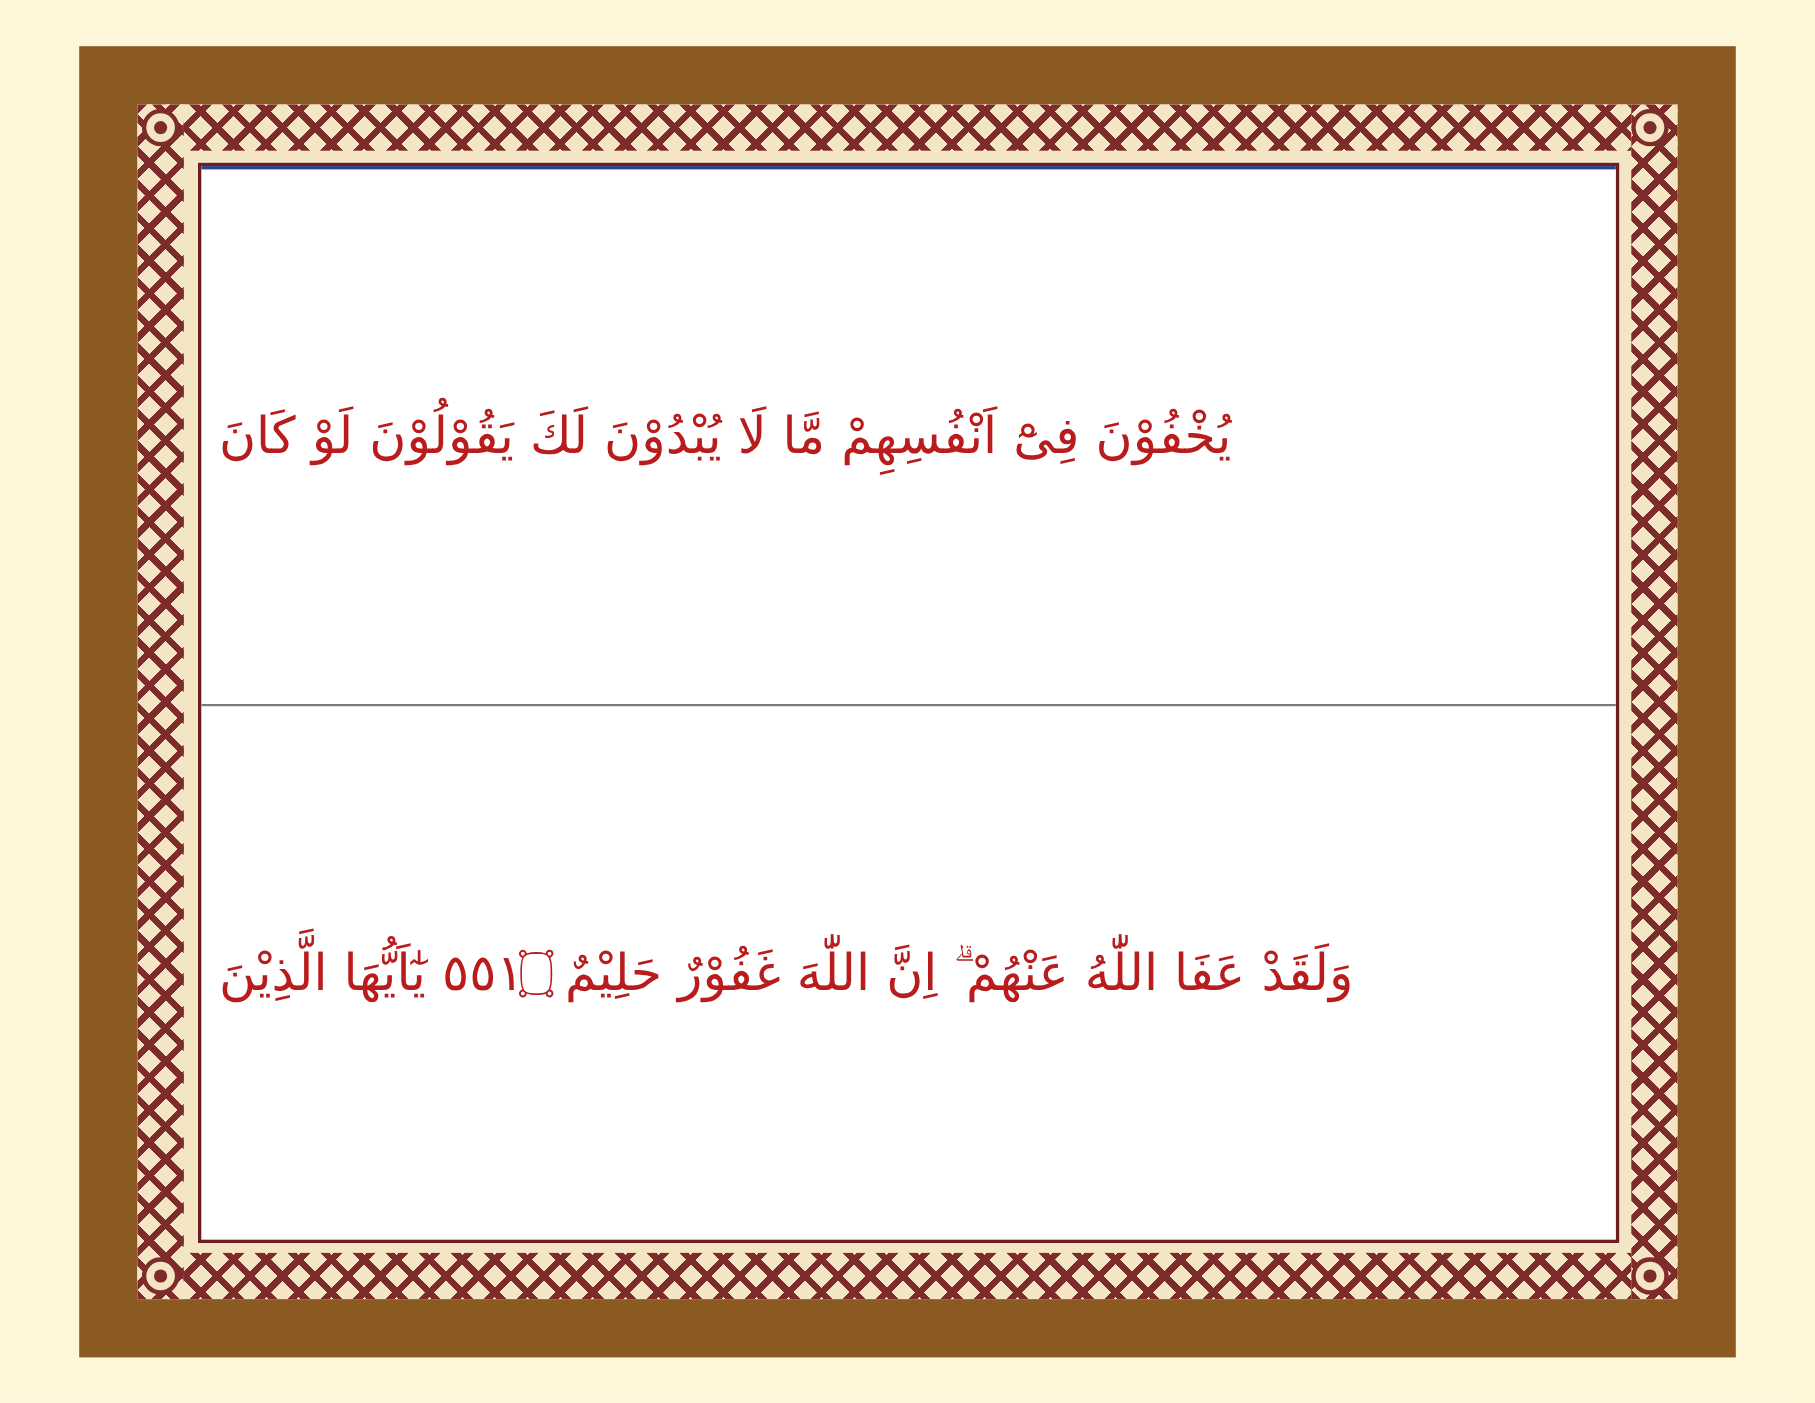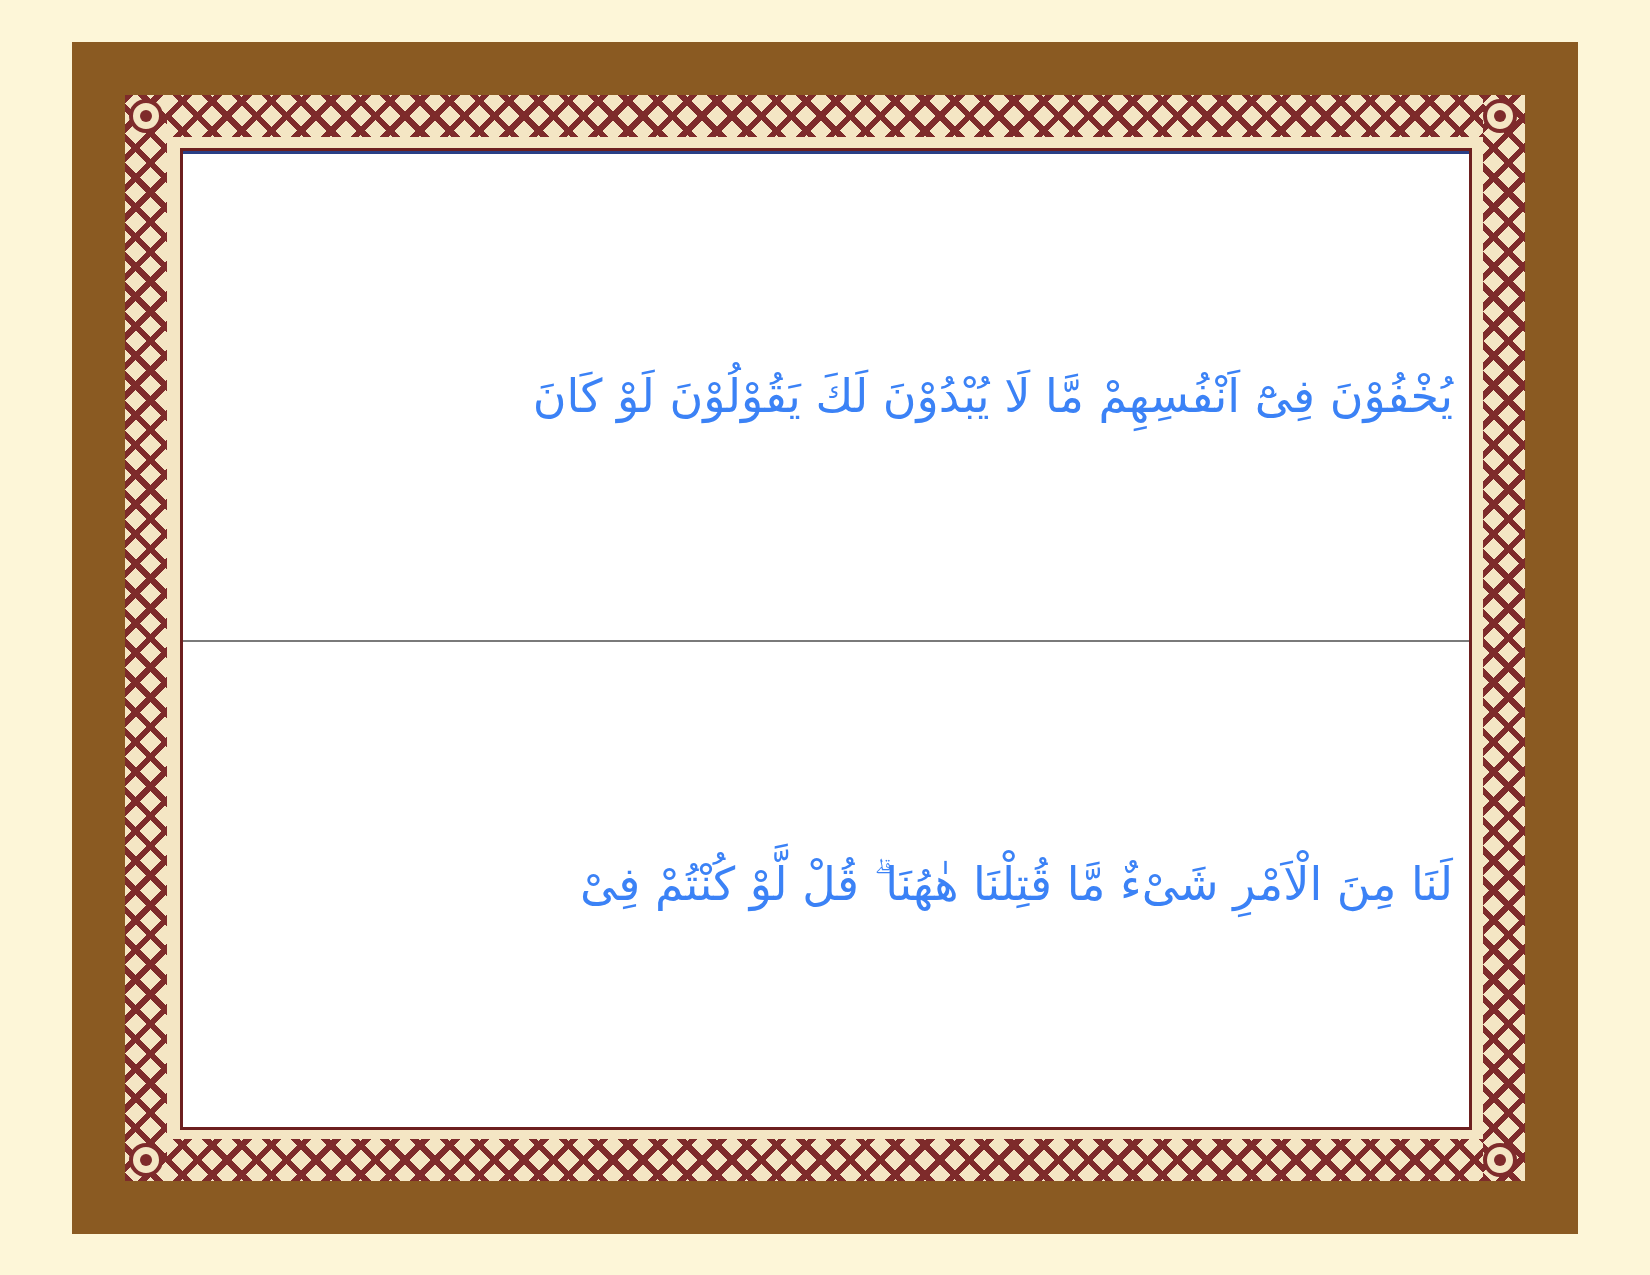--- a/index.html
+++ b/index.html
@@ -144,26 +144,26 @@
     overflow: hidden;
   }
   .aline:last-child { border-bottom: none; }
 
   .atext {
     direction: rtl;
     unicode-bidi: bidi-override;
     font-family: "DejaVu Sans", sans-serif;
     font-size: 46px;
     line-height: 1.25;
-    color: #3b82f6;
+    color: #b91c1c;
     white-space: nowrap;
     padding: 0 16px;
     letter-spacing: 0px;
     width: 100%;
-    text-align: right;
+    text-align: left;
   }
 </style>
 </head>
 <body>
 
 <div class="page">
 
   <div class="brown-frame"></div>
   <div class="light-band"></div>
 
@@ -179,26 +179,26 @@
 
   <div class="text-panel">
     <div class="topline"></div>
 
     <div class="lines">
 
       <div class="aline">
         <div class="atext">يُخْفُوْنَ فِىْٓ اَنْفُسِهِمْ مَّا لَا يُبْدُوْنَ لَكَ يَقُوْلُوْنَ لَوْ كَانَ</div>
       </div>
 
+
+
+
+
+
       <div class="aline">
-        <div class="atext">لَنَا مِنَ الْاَمْرِ شَىْءٌ مَّا قُتِلْنَا هٰهُنَا ۗ قُلْ لَّوْ كُنْتُمْ فِىْ</div>
+        <div class="atext">وَلَقَدْ عَفَا اللّٰهُ عَنْهُمْ ۗ اِنَّ اللّٰهَ غَفُوْرٌ حَلِيْمٌ ۝١٥٥ يٰٓاَيُّهَا الَّذِيْنَ</div>
       </div>
-
-
-
-
-
 
 
     </div>
   </div>
 
 </div>
 
 </body></html>

